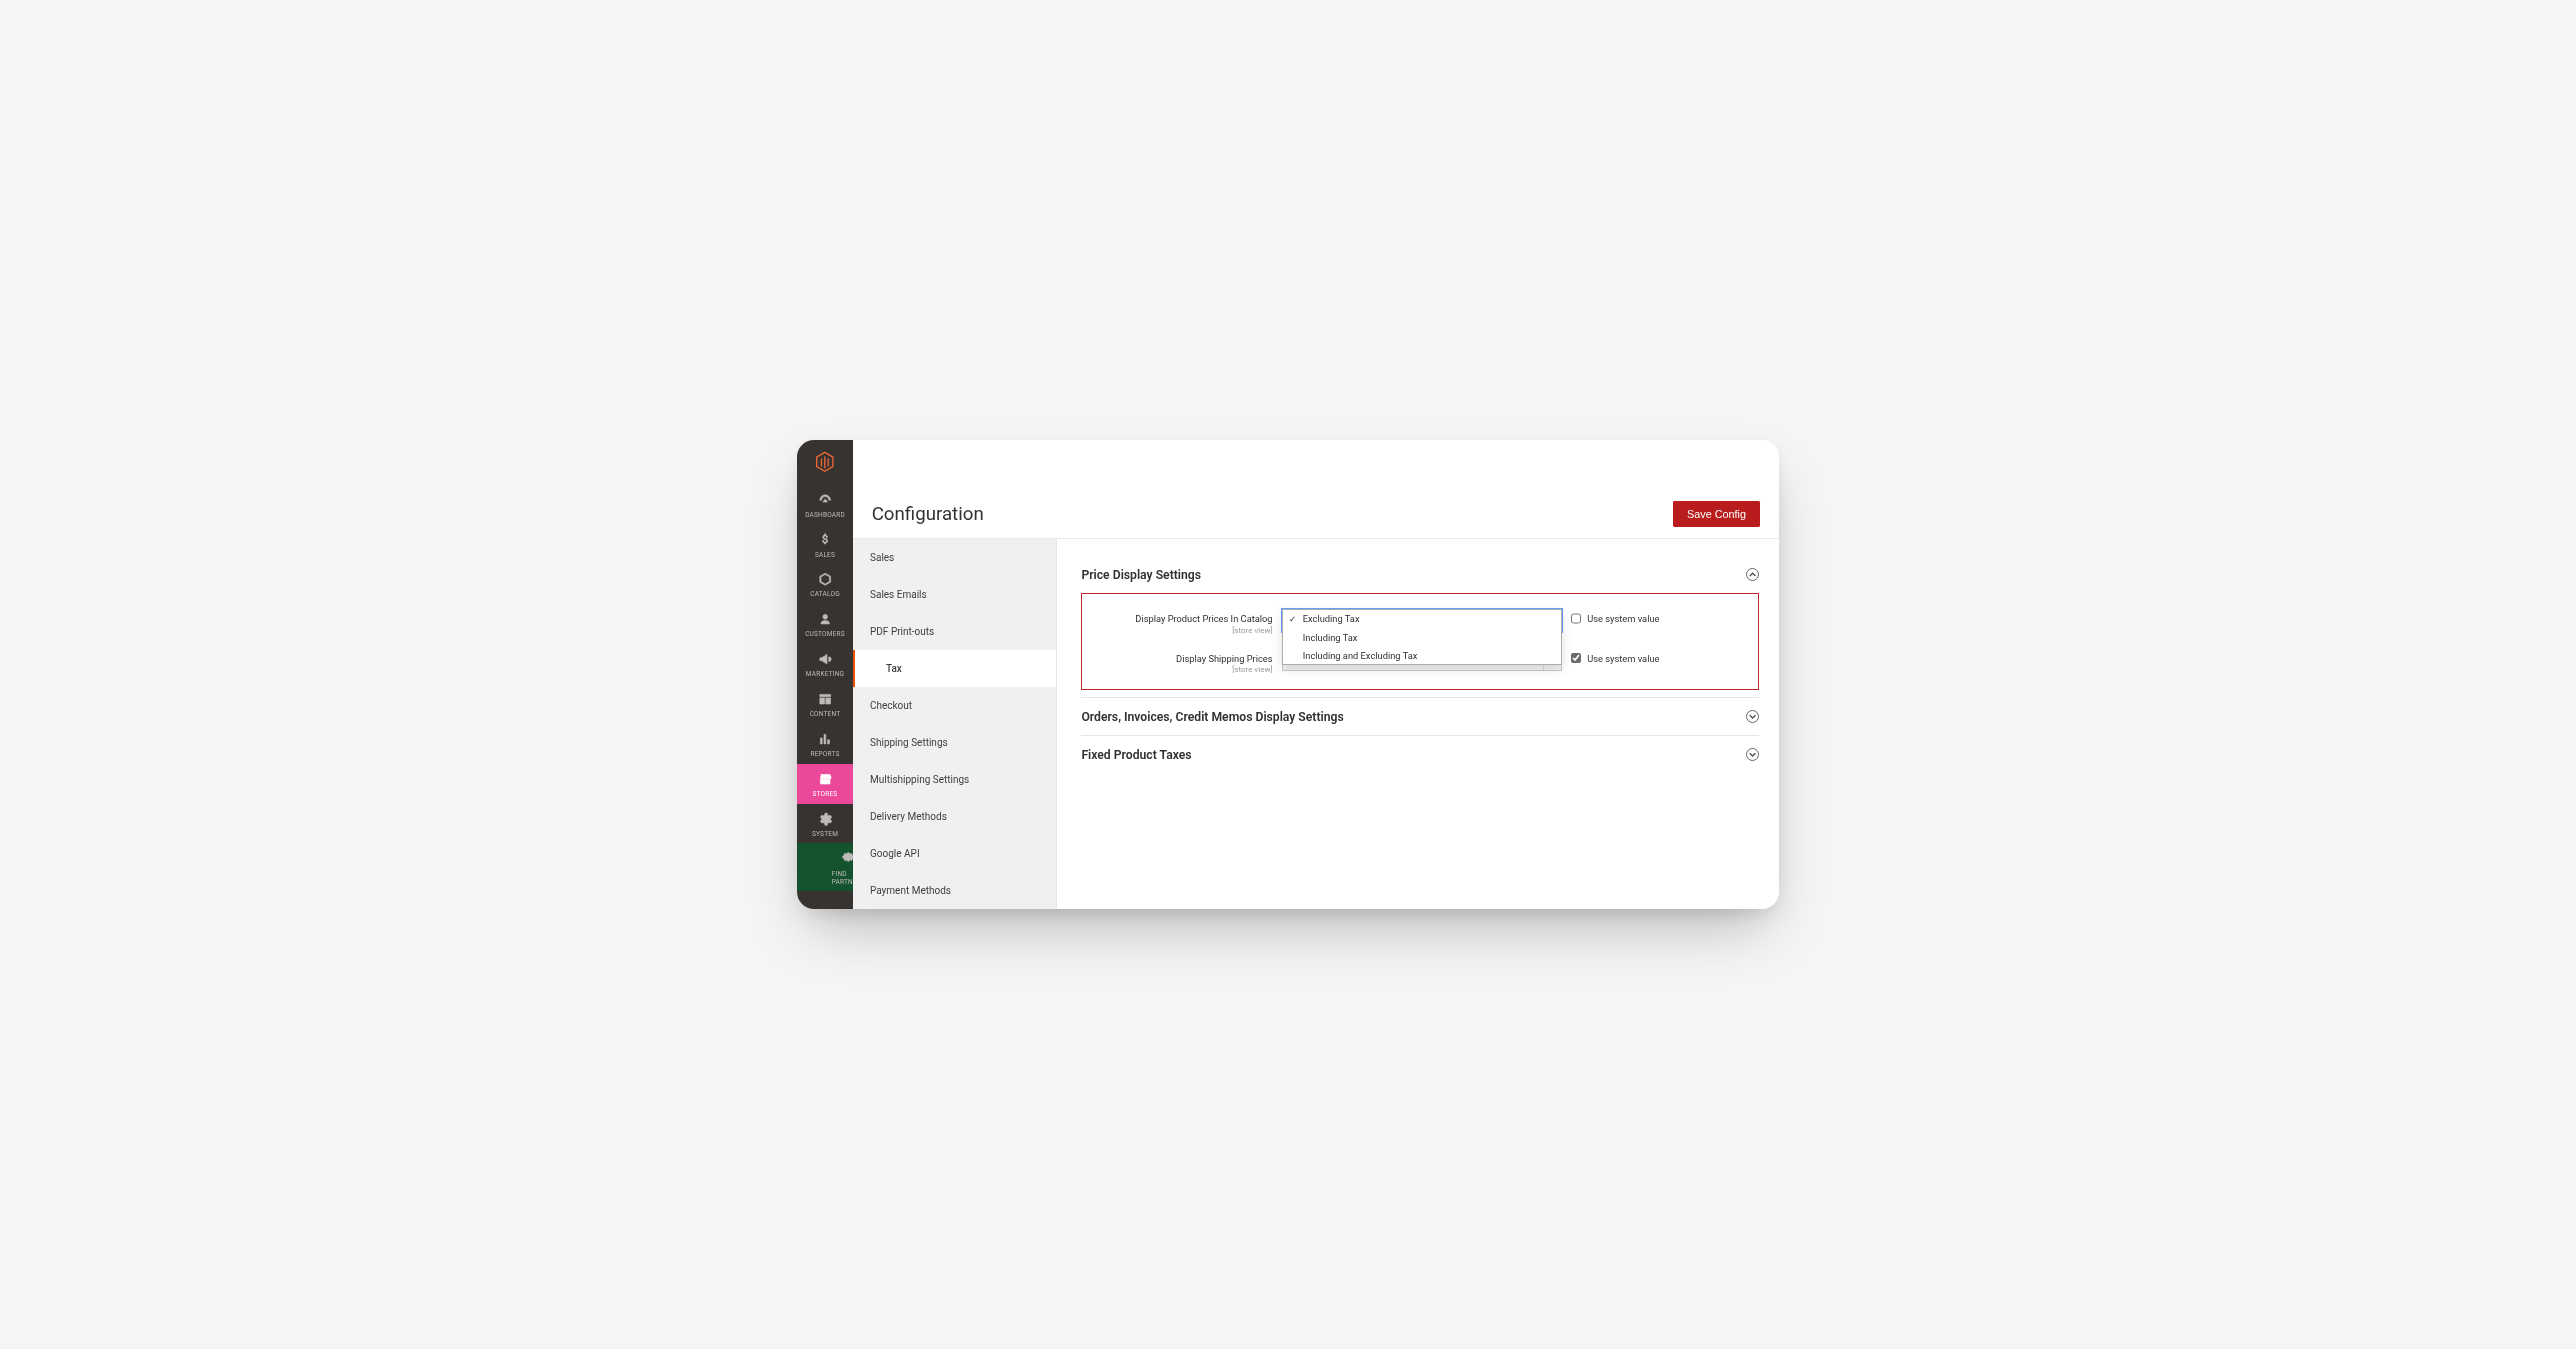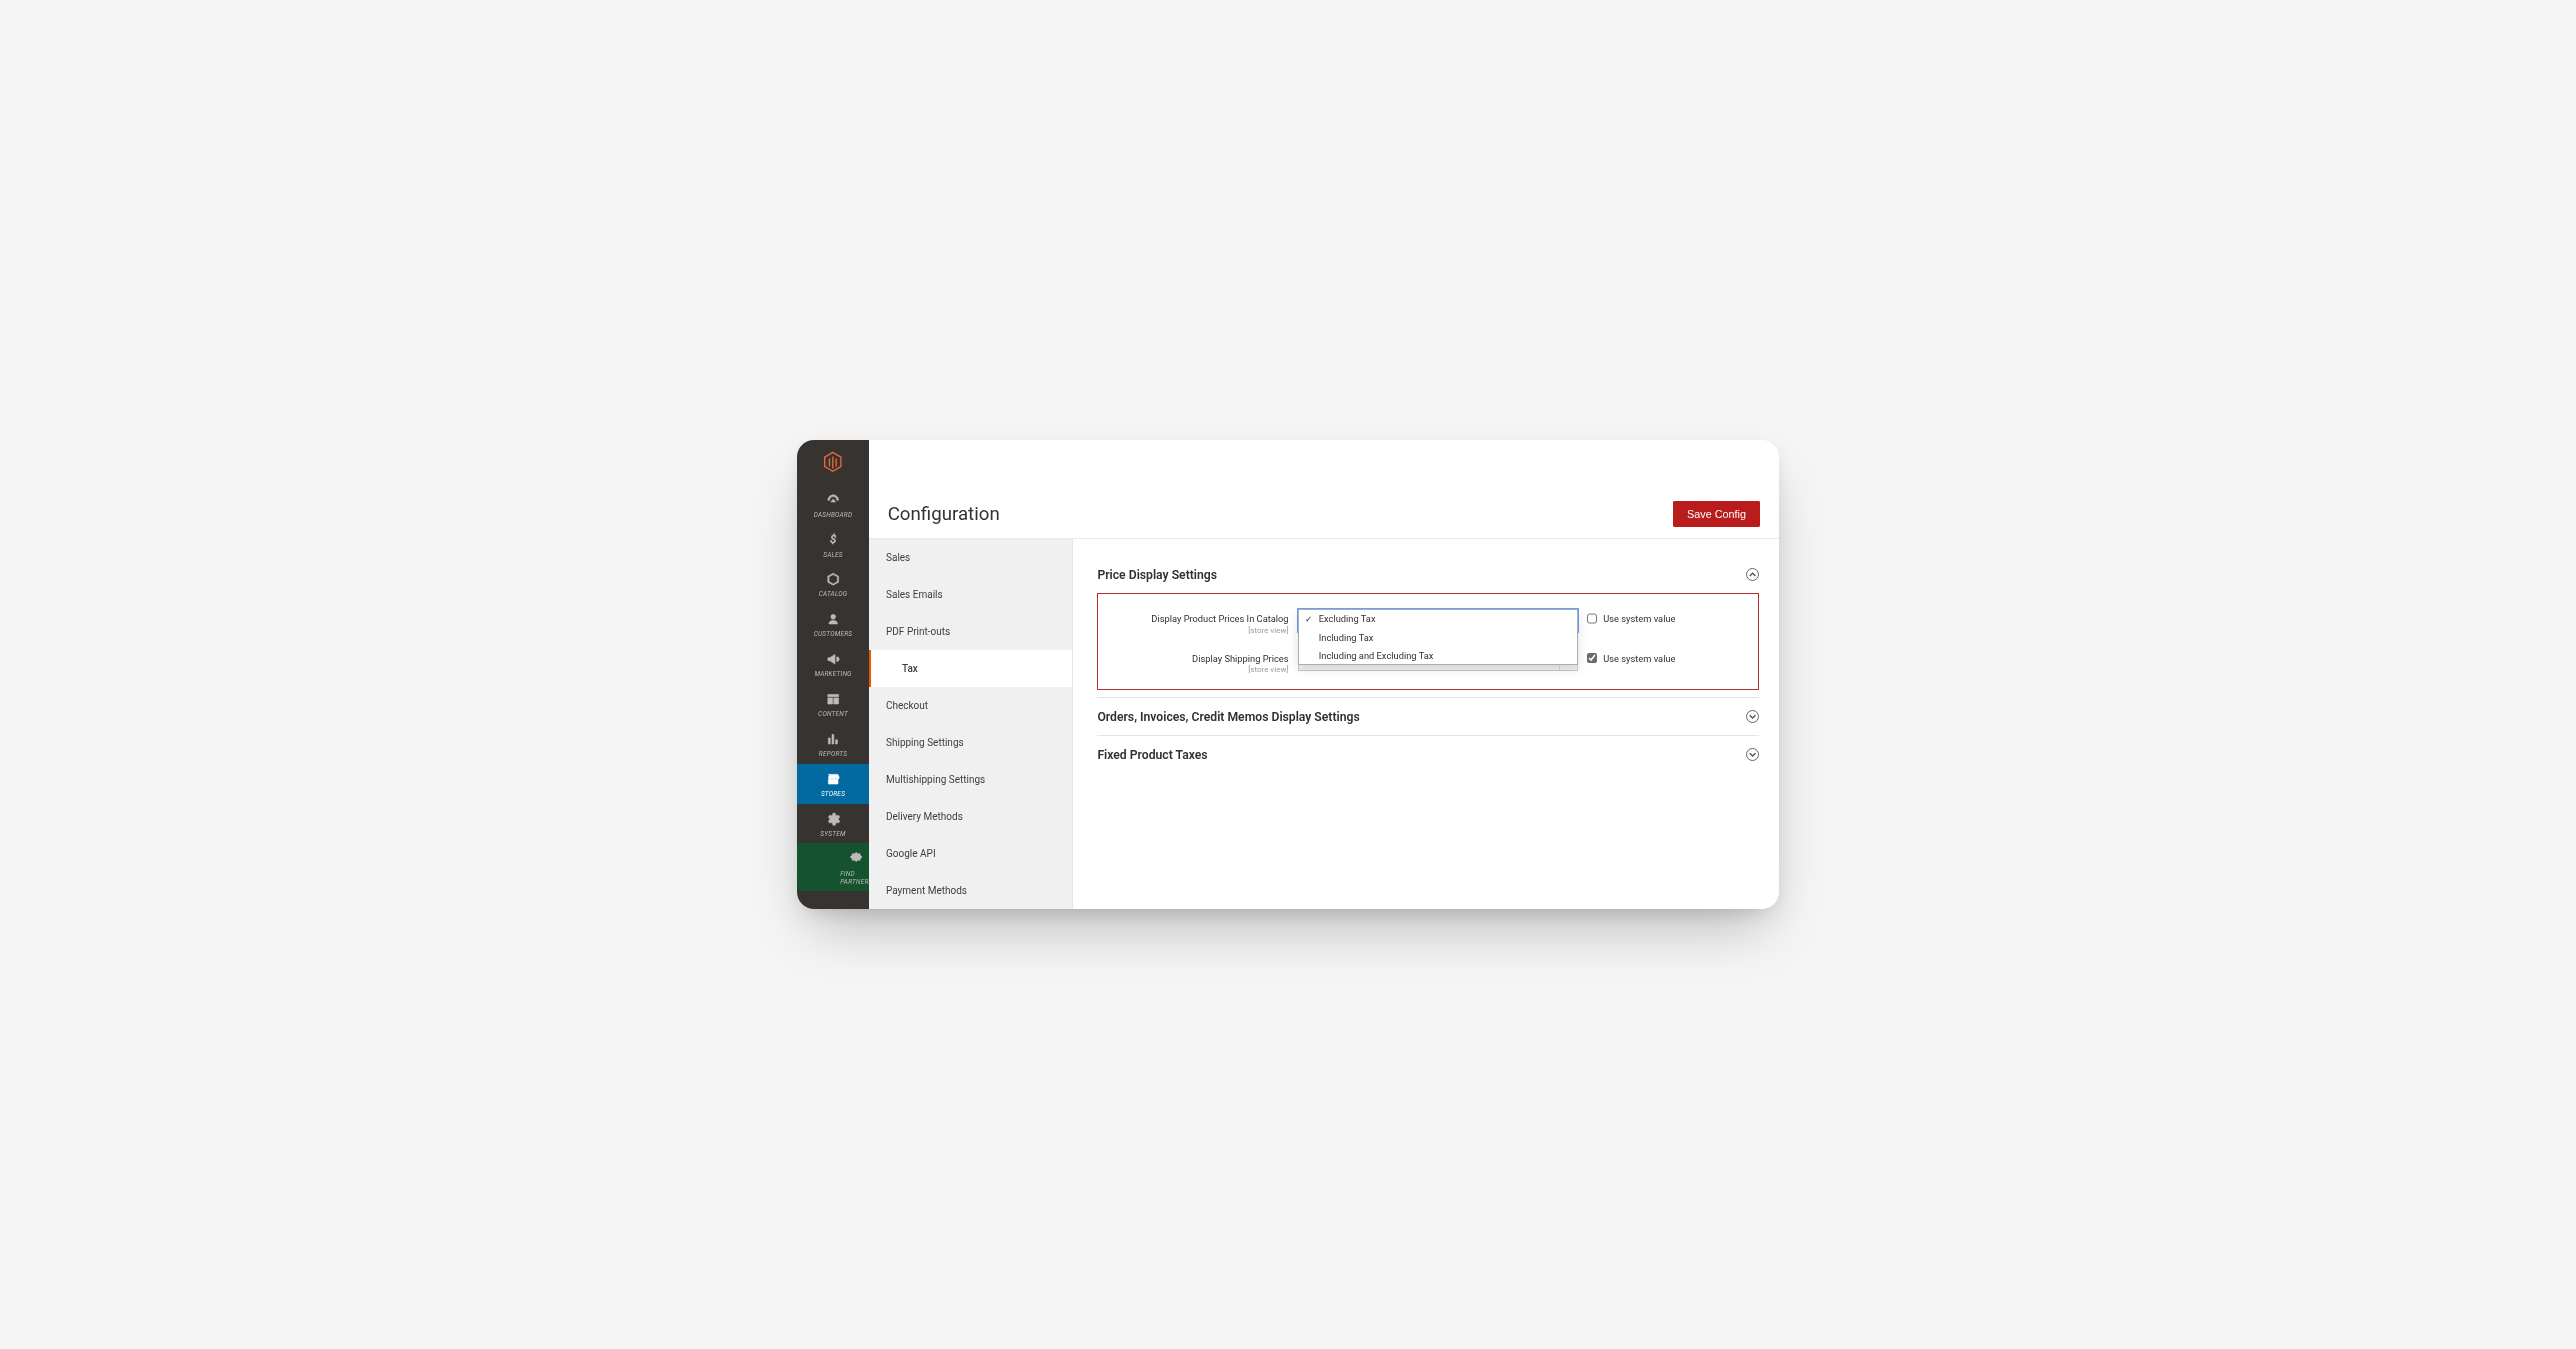--- a/index.html
+++ b/index.html
@@ -22,45 +22,44 @@
     box-shadow: 0 29px 58px -14.4px rgba(0,0,0,0.25), 0 7.2px 21.6px -7.2px rgba(0,0,0,0.15);
   }
   .app {
     display: flex;
     min-height: 467px;
     position: relative;
   }
 
   
   .admin-nav {
-    width: 72px;
+    width: 56px;
     background: #373330;
     color: #c9c8c6;
     display: flex;
     flex-direction: column;
     align-items: stretch;
     flex-shrink: 0;
-    font-style: italic;
   }
   .admin-nav .logo-cell {
     height: 45px;
     display: flex; align-items: center; justify-content: center;
   }
   .admin-nav .nav-item {
     display: flex; flex-direction: column; align-items: center; justify-content: center;
     gap: 2.9px;
     padding: 7.2px 1.4px 5.8px;
     font-size: 6.5px;
     letter-spacing: 0.2px;
     color: #bdbbb8;
     text-transform: uppercase;
     cursor: pointer;
   }
   .admin-nav .nav-item.active {
-    background: #0369a1;
+    background: #ec4899;
     color: #fff;
   }
   .admin-nav .nav-item .ico { width: 16px; height: 16px; display:flex; align-items:center; justify-content:center; }
   .admin-nav .nav-item .ico svg { width: 14.4px; height: 14.4px; fill: currentColor; stroke: currentColor; }
   .admin-nav .nav-item.last { background: #14532d; padding-left: 48px; }
 
   
   .main-col { flex: 1 1 auto; display: flex; flex-direction: column; min-width: 0; margin-top: 48px; }
   .page-header {
     display: flex; align-items: center; justify-content: space-between;

